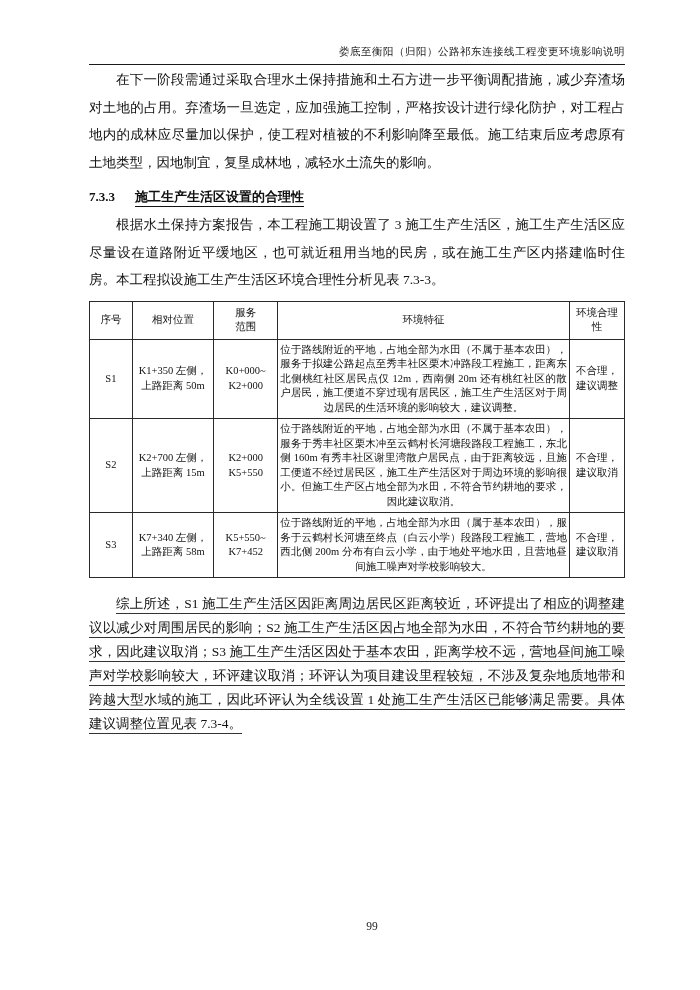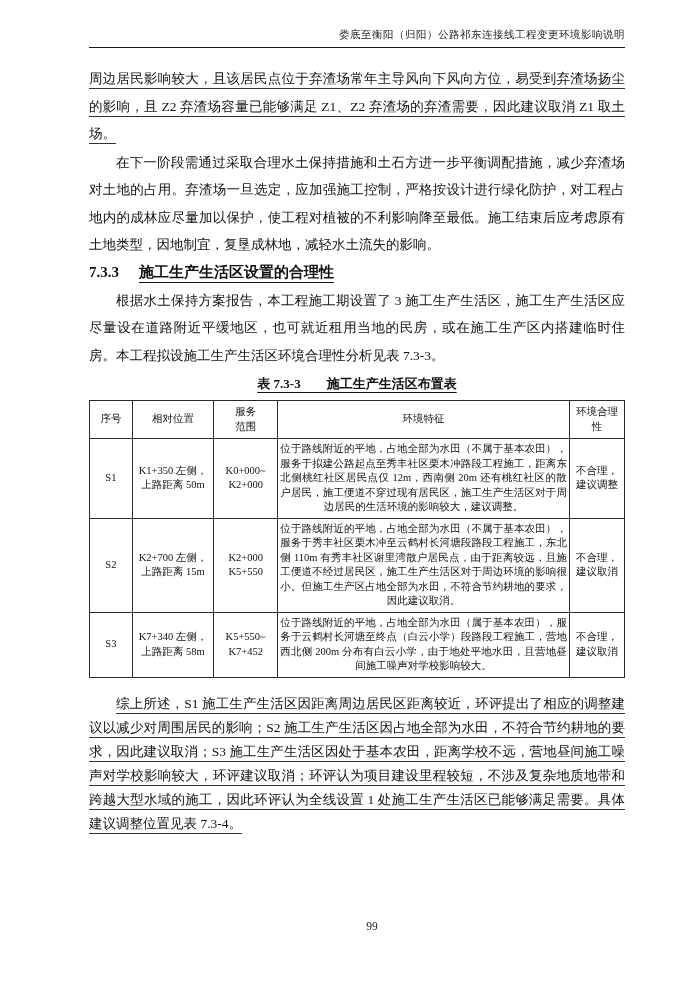--- a/index.html
+++ b/index.html
@@ -11,21 +11,21 @@
     color: #1a1a1a;
     overflow: hidden;
   }
   .page {
     position: absolute;
     left: 89px; top: 0;
     width: 536px; height: 990px;
   }
   
   .doc-header {
-    padding-top: 28px;
+    padding-top: 45px;
     text-align: right;
     font-size: 10.5px;
     letter-spacing: 0.5px;
     color: #222;
     border-bottom: 1.5px solid #1a1a1a;
     padding-bottom: 5px;
   }
   
   .para {
     font-size: 13.5px;
@@ -36,21 +36,22 @@
   .para.indent { text-indent: 2em; }
   .para.revised {
     text-decoration: underline;
     text-decoration-thickness: 1px;
     text-underline-offset: 5px;
     text-decoration-color: #333;
   }
   .p1 { margin-top: 17px; }
   .p2 { margin-top: 1px; }
   .section-heading {
-    font-size: 15px;
+    margin-top: 7px;
+    font-size: 13px;
     font-weight: bold;
     line-height: 27px;
     color: #111;
   }
   .section-heading .sec-no { margin-right: 20px; }
   .section-heading .sec-title {
     text-decoration: underline;
     text-decoration-thickness: 1px;
     text-underline-offset: 5px;
   }
@@ -115,33 +116,29 @@
 </style>
 </head>
 <body>
 
 <div class="page">
 
   <div class="doc-header">
     <span>娄底至衡阳（归阳）公路祁东连接线工程变更环境影响说明</span>
   </div>
 
-  <div class="para revised p1">周边居民影响较大，且该居民点位于弃渣场常年主导风向下风向方位，易受到弃渣场扬尘的影响，且 Z2 弃渣场容量已能够满足 Z1、Z2 弃渣场的弃渣需要，因此建议取消 Z1 取土场。</div>
 
   <div class="para indent p2">在下一阶段需通过采取合理水土保持措施和土石方进一步平衡调配措施，减少弃渣场对土地的占用。弃渣场一旦选定，应加强施工控制，严格按设计进行绿化防护，对工程占地内的成林应尽量加以保护，使工程对植被的不利影响降至最低。施工结束后应考虑原有土地类型，因地制宜，复垦成林地，减轻水土流失的影响。</div>
 
   <div class="section-heading">
     <span class="sec-no">7.3.3</span><span class="sec-title">施工生产生活区设置的合理性</span>
   </div>
 
   <div class="para indent p3">根据水土保持方案报告，本工程施工期设置了 3 施工生产生活区，施工生产生活区应尽量设在道路附近平缓地区，也可就近租用当地的民房，或在施工生产区内搭建临时住房。本工程拟设施工生产生活区环境合理性分析见表 7.3-3。</div>
 
-  <div class="table-caption">
-    <span class="cap-text">表 7.3-3　　施工生产生活区布置表</span>
-  </div>
 
   <table class="layout-table">
     <colgroup>
       <col class="w-id">
         <col class="w-loc">
         <col class="w-svc">
         <col class="w-feat">
         <col class="w-rat">
     </colgroup>
     <thead>
@@ -165,21 +162,21 @@
         <td class="c-feature">位于路线附近的平地，占地全部为水田（不属于基本农田），服务于拟建公路起点至秀丰社区栗木冲路段工程施工，距离东北侧桃红社区居民点仅 12m，西南侧 20m 还有桃红社区的散户居民，施工便道不穿过现有居民区，施工生产生活区对于周边居民的生活环境的影响较大，建议调整。</td>
         <td class="c-center">不合理，
 建议调整</td>
       </tr>
       <tr>
         <td class="c-center">S2</td>
         <td class="c-center">K2+700 左侧，
 上路距离 15m</td>
         <td class="c-center">K2+000
 K5+550</td>
-        <td class="c-feature">位于路线附近的平地，占地全部为水田（不属于基本农田），服务于秀丰社区栗木冲至云鹤村长河塘段路段工程施工，东北侧 110m 有秀丰社区谢里湾散户居民点，由于距离较远，且施工便道不经过居民区，施工生产生活区对于周边环境的影响很小。但施工生产区占地全部为水田，不符合节约耕地的要求，因此建议取消。</td>
+        <td class="c-feature">位于路线附近的平地，占地全部为水田（不属于基本农田），服务于秀丰社区栗木冲至云鹤村长河塘段路段工程施工，东北侧 160m 有秀丰社区谢里湾散户居民点，由于距离较远，且施工便道不经过居民区，施工生产生活区对于周边环境的影响很小。但施工生产区占地全部为水田，不符合节约耕地的要求，因此建议取消。</td>
         <td class="c-center">不合理，
 建议取消</td>
       </tr>
       <tr>
         <td class="c-center">S3</td>
         <td class="c-center">K7+340 左侧，
 上路距离 58m</td>
         <td class="c-center">K5+550~
 K7+452</td>
         <td class="c-feature">位于路线附近的平地，占地全部为水田（属于基本农田），服务于云鹤村长河塘至终点（白云小学）段路段工程施工，营地西北侧 200m 分布有白云小学，由于地处平地水田，且营地昼间施工噪声对学校影响较大。</td>

